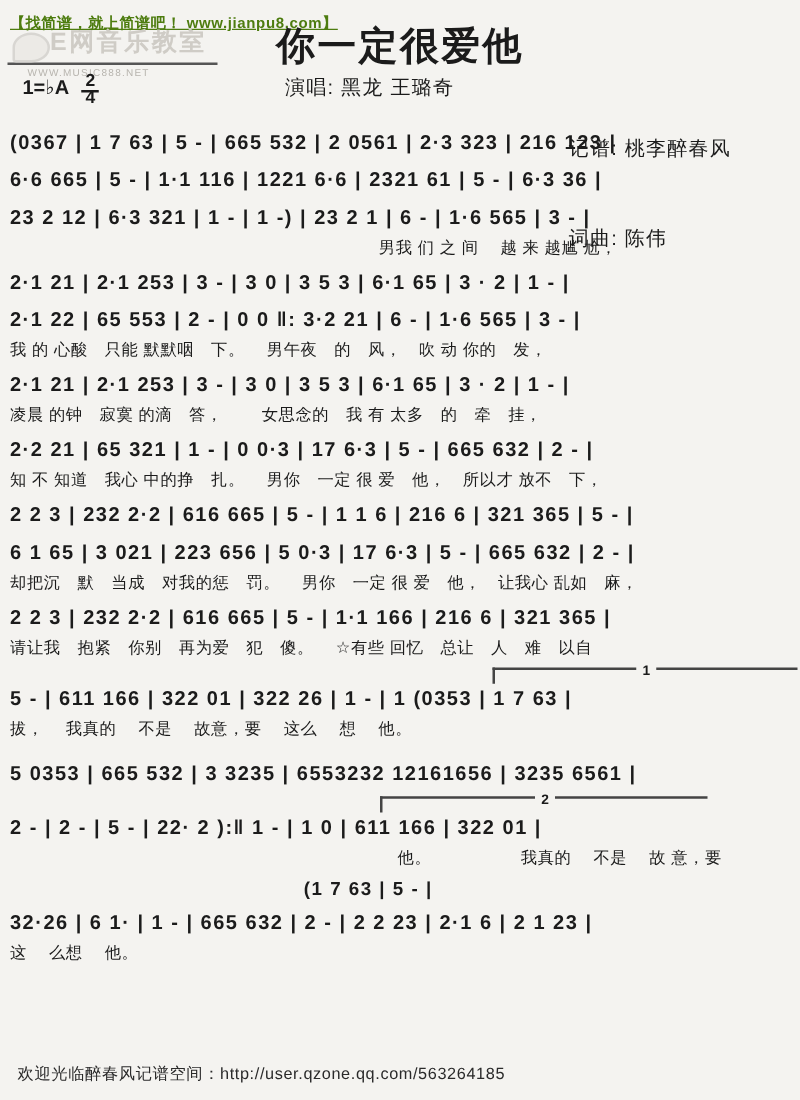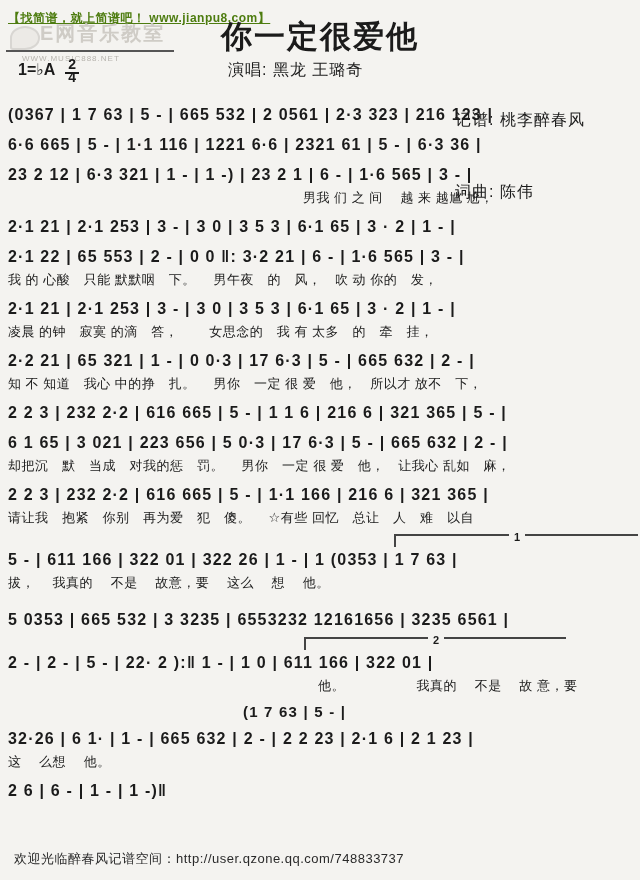--- a/index.html
+++ b/index.html
@@ -156,19 +156,18 @@
     <div class="brkt-row">
       <div class="ending e2"><span>2</span></div>
       <div class="mrow">2 - | 2 - | 5 - | 22· 2 ):‖ 1 - | 1 0 | 611 166 | 322 01 |</div>
       <div class="lrow ind330">他。　　　　　 我真的　 不是　 故 意，要</div>
     </div>
 
     <div class="mrow pickup">(1 7 63 | 5 - |</div>
     <div class="mrow">32·26 | 6 1· | 1 - | 665 632 | 2 - | 2 2 23 | 2·1 6 | 2 1 23 |</div>
     <div class="lrow">这　 么想　 他。</div>
 
-    <div class="mrow">2 6 | 6 - | 1 - | 1 -)‖</div>
 
   </div>
 
-  <div class="footer">欢迎光临醉春风记谱空间：http://user.qzone.qq.com/748833737</div>
+  <div class="footer">欢迎光临醉春风记谱空间：http://user.qzone.qq.com/563264185</div>
 
 </div>
 
 </body></html>

